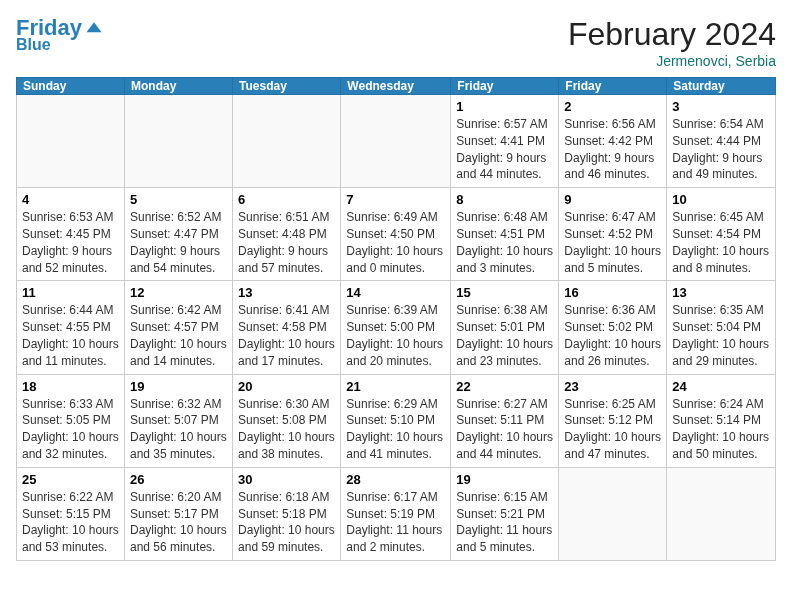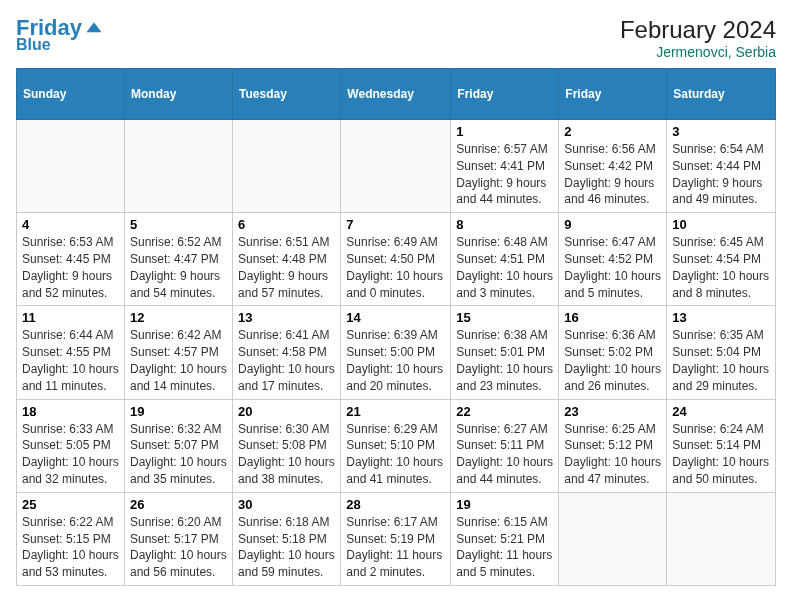--- a/index.html
+++ b/index.html
@@ -31,39 +31,39 @@
     }
     .logo-icon {
       width: 20px;
       height: 20px;
       margin-left: 2px;
     }
     .title-block {
       text-align: right;
     }
     .month-title {
-      font-size: 24px;
+      font-size: 32px;
       font-weight: normal;
       color: #222;
       text-align: right;
     }
     .location {
       font-size: 14px;
       color: #0f766e;
     }
     table {
       width: 100%;
       border-collapse: collapse;
       font-size: 11px;
     }
     thead th {
       background: #2980b9;
       color: #fff;
       text-align: left;
-      padding: 18px 6px;
+      padding: 1px 6px;
       font-size: 12px;
       font-weight: bold;
       border: 1px solid #2472a4;
     }
     td {
       border: 1px solid #ccc;
       vertical-align: top;
       padding: 4px 5px;
       width: 113px;
       min-height: 80px;

